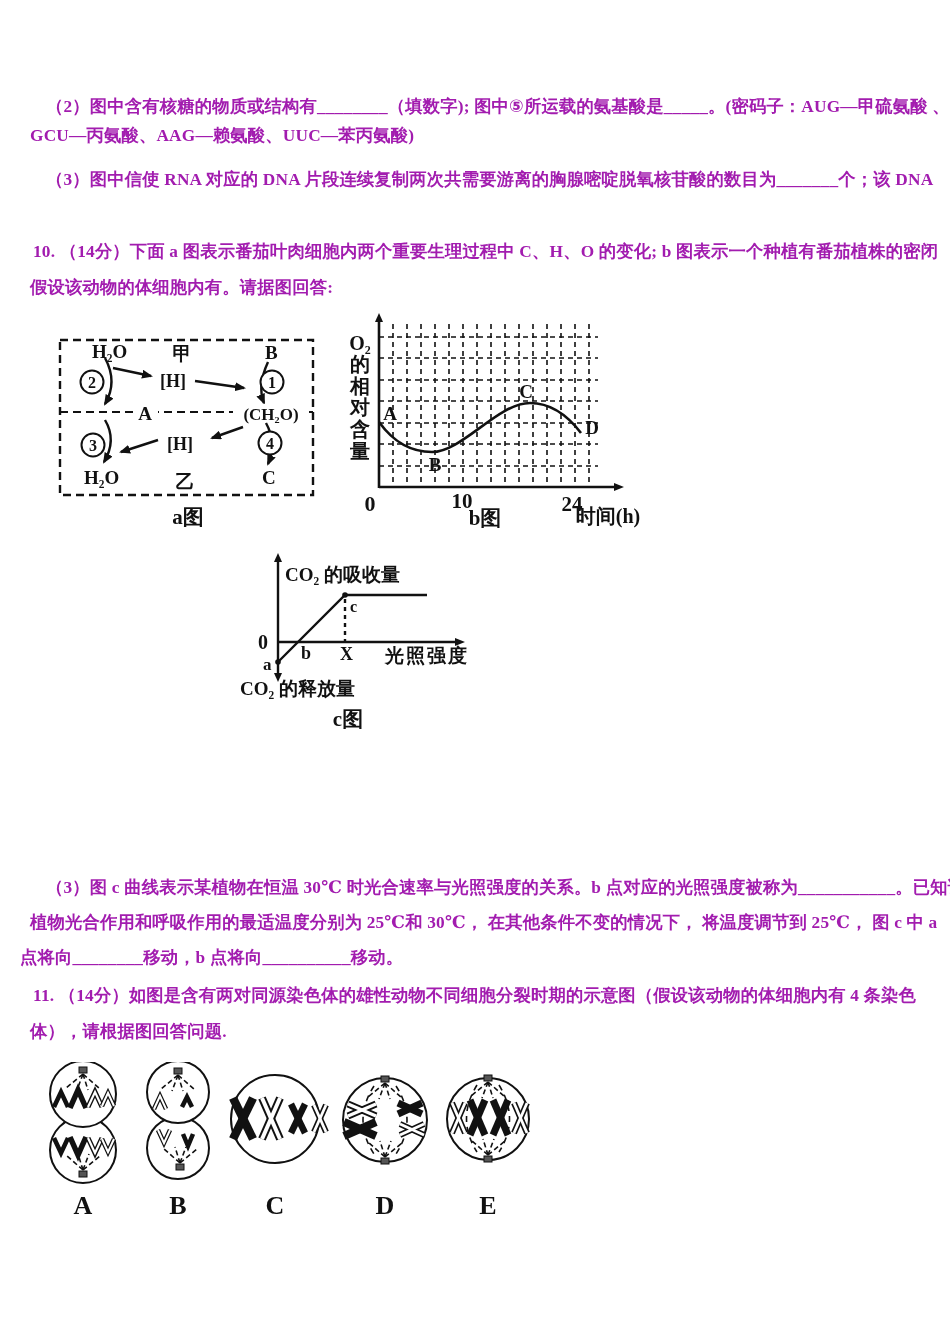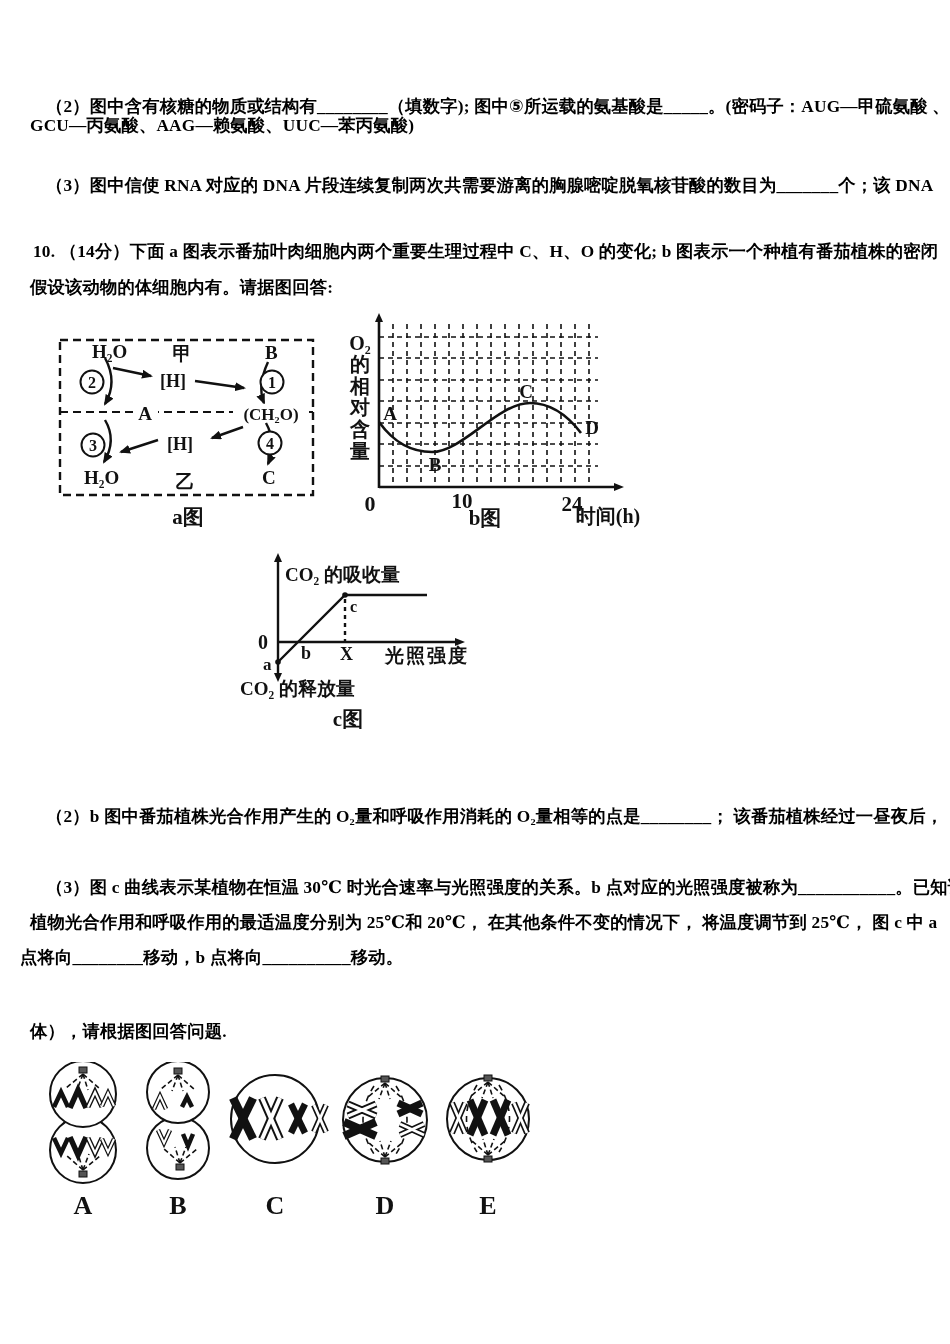--- a/index.html
+++ b/index.html
@@ -1,44 +1,44 @@
 <!DOCTYPE html>
 <html><head>
 <meta charset="utf-8">
 <style>
   html,body{margin:0;padding:0;background:#fff;}
   .page{
     position:relative;width:950px;height:1344px;background:#ffffff;
     font-family:"Liberation Serif","DejaVu Serif","DejaVu Sans",serif;
-    color:#000000;overflow:hidden;
+    color:#a21caf;overflow:hidden;
   }
   .tl{
     position:absolute;font-size:17.3px;font-weight:700;white-space:nowrap;
     letter-spacing:0.2px;line-height:1.2;
   }
   svg text{
     font-family:"Liberation Serif","DejaVu Serif","DejaVu Sans",serif;
     font-weight:700;fill:#111;
   }
   .diag{position:absolute;}
 </style>
 </head>
 <body>
 
 <div class="page">
 
   <div class="tl" style="top:97px;left:46px">（2）图中含有核糖的物质或结构有________（填数字); 图中⑤所运载的氨基酸是_____。(密码子：AUG—甲硫氨酸 、</div>
-  <div class="tl" style="top:116px;left:30px">GCU—丙氨酸、AAG—赖氨酸、UUC—苯丙氨酸)</div>
-  <div class="tl" style="top:176px;left:46px">（3）图中信使 RNA 对应的 DNA 片段连续复制两次共需要游离的胸腺嘧啶脱氧核苷酸的数目为_______个；该 DNA</div>
+  <div class="tl" style="top:126px;left:30px">GCU—丙氨酸、AAG—赖氨酸、UUC—苯丙氨酸)</div>
+  <div class="tl" style="top:170px;left:46px">（3）图中信使 RNA 对应的 DNA 片段连续复制两次共需要游离的胸腺嘧啶脱氧核苷酸的数目为_______个；该 DNA</div>
   <div class="tl" style="top:242px;left:33px">10. （14分）下面 a 图表示番茄叶肉细胞内两个重要生理过程中 C、H、O 的变化; b 图表示一个种植有番茄植株的密闭</div>
   <div class="tl" style="top:278px;left:30px">假设该动物的体细胞内有。请据图回答:</div>
-  <div class="tl" style="top:807px;left:46px">（2）b 图中番茄植株光合作用产生的 O₂量和呼吸作用消耗的 O₂量相等的点是________；  该番茄植株经过一昼夜后，</div>
   <div class="tl" style="top:878px;left:46px">（3）图 c 曲线表示某植物在恒温 30℃ 时光合速率与光照强度的关系。b 点对应的光照强度被称为___________。已知该</div>
-  <div class="tl" style="top:913px;left:30px">植物光合作用和呼吸作用的最适温度分别为 25℃和 20℃，  在其他条件不变的情况下，  将温度调节到 25℃，  图 c 中 a</div>
+  <div class="tl" style="top:913px;left:30px">植物光合作用和呼吸作用的最适温度分别为 25℃和 30℃，  在其他条件不变的情况下，  将温度调节到 25℃，  图 c 中 a</div>
   <div class="tl" style="top:948px;left:20px">点将向________移动，b 点将向__________移动。</div>
+  <div class="tl" style="top:986px;left:33px">11. （14分）如图是含有两对同源染色体的雄性动物不同细胞分裂时期的示意图（假设该动物的体细胞内有 4 条染色</div>
   <div class="tl" style="top:1022px;left:30px">体），请根据图回答问题.</div>
 
   <svg class="diag" style="left:50px;top:332px" width="280" height="205" viewBox="0 0 280 205">
     <defs>
       <marker id="ah" markerUnits="userSpaceOnUse" markerWidth="11" markerHeight="9" refX="9" refY="4.5" orient="auto">
         <path d="M0,0 L11,4.5 L0,9 Z" fill="#111"></path>
       </marker>
     </defs>
 
     <rect x="10" y="8" width="253" height="155" fill="none" stroke="#111" stroke-width="2.4" stroke-dasharray="8,5"></rect>

